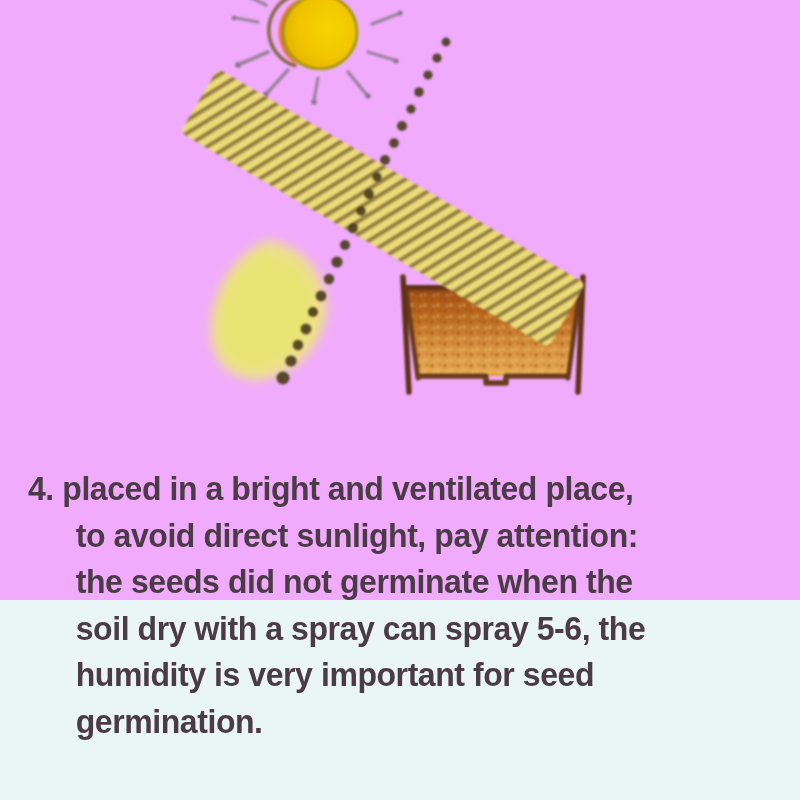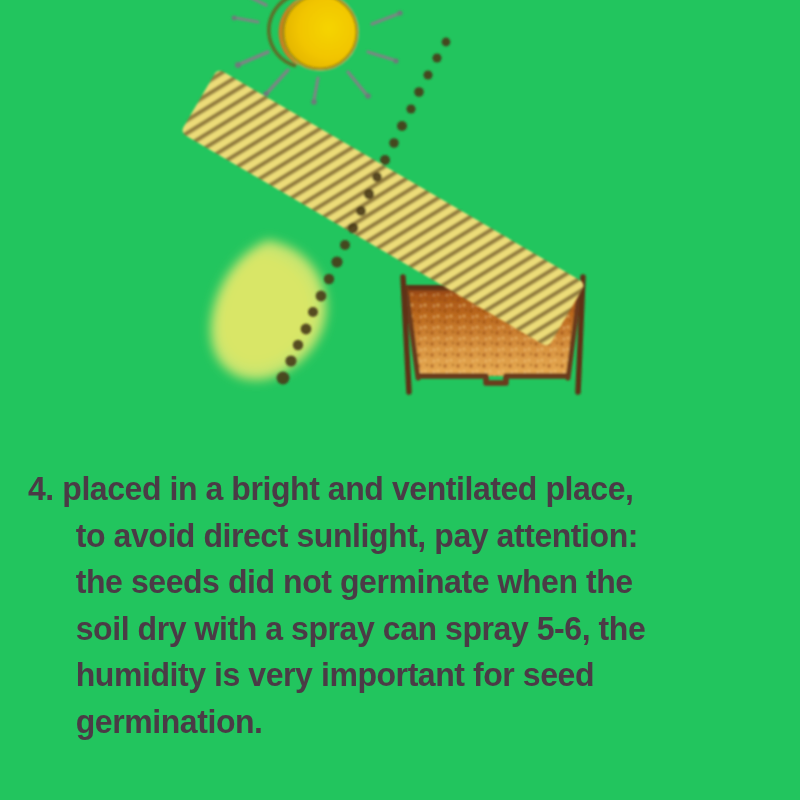--- a/index.html
+++ b/index.html
@@ -5,22 +5,22 @@
   html,body{margin:0;padding:0;}
   body{
     width:800px;height:800px;
     background:#eaf6f6;
     font-family:"Liberation Sans", sans-serif;
     overflow:hidden;
     position:relative;
   }
   #page{
     position:absolute;inset:0;
-    width:800px;height:800px;
-    background:#22c55e;
+    width:800px;height:600px;
+    background:#f0abfc;
   }
 
   
   #illustration{
     position:absolute;left:0;top:0;width:800px;height:460px;
   }
   #illo-svg{position:absolute;left:0;top:0;width:800px;height:460px;display:block;}
 
   
   #caption{

